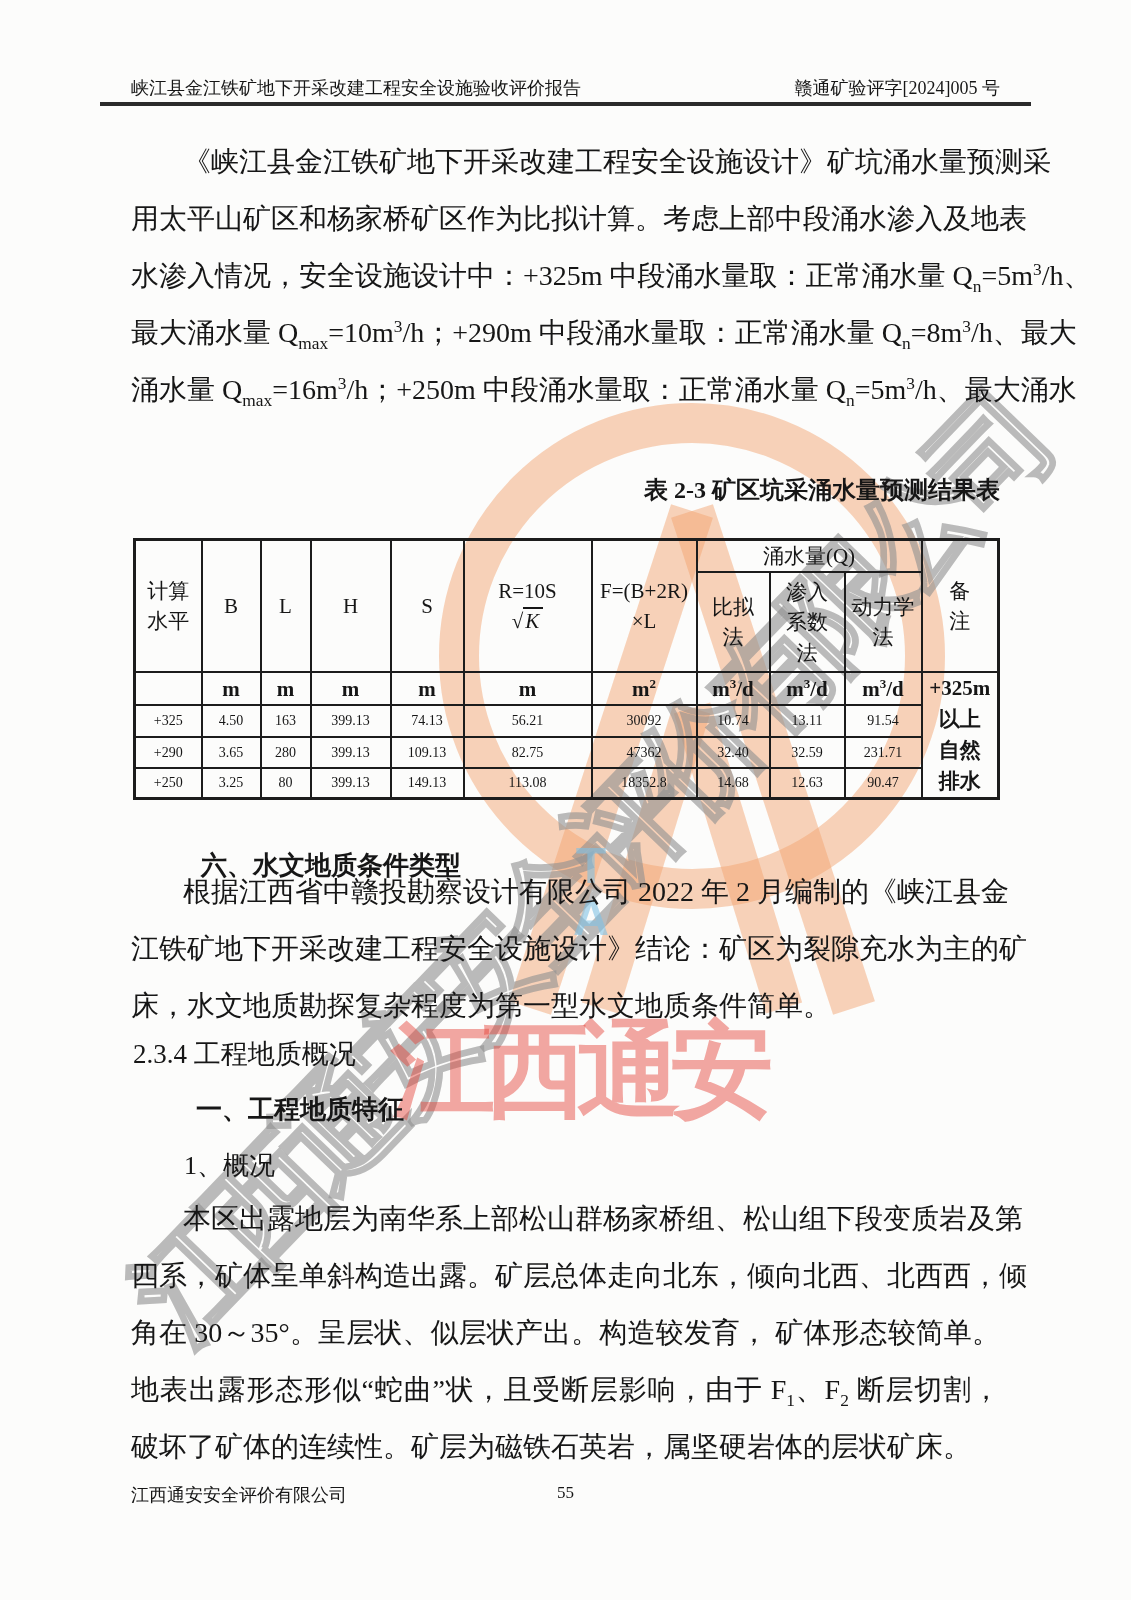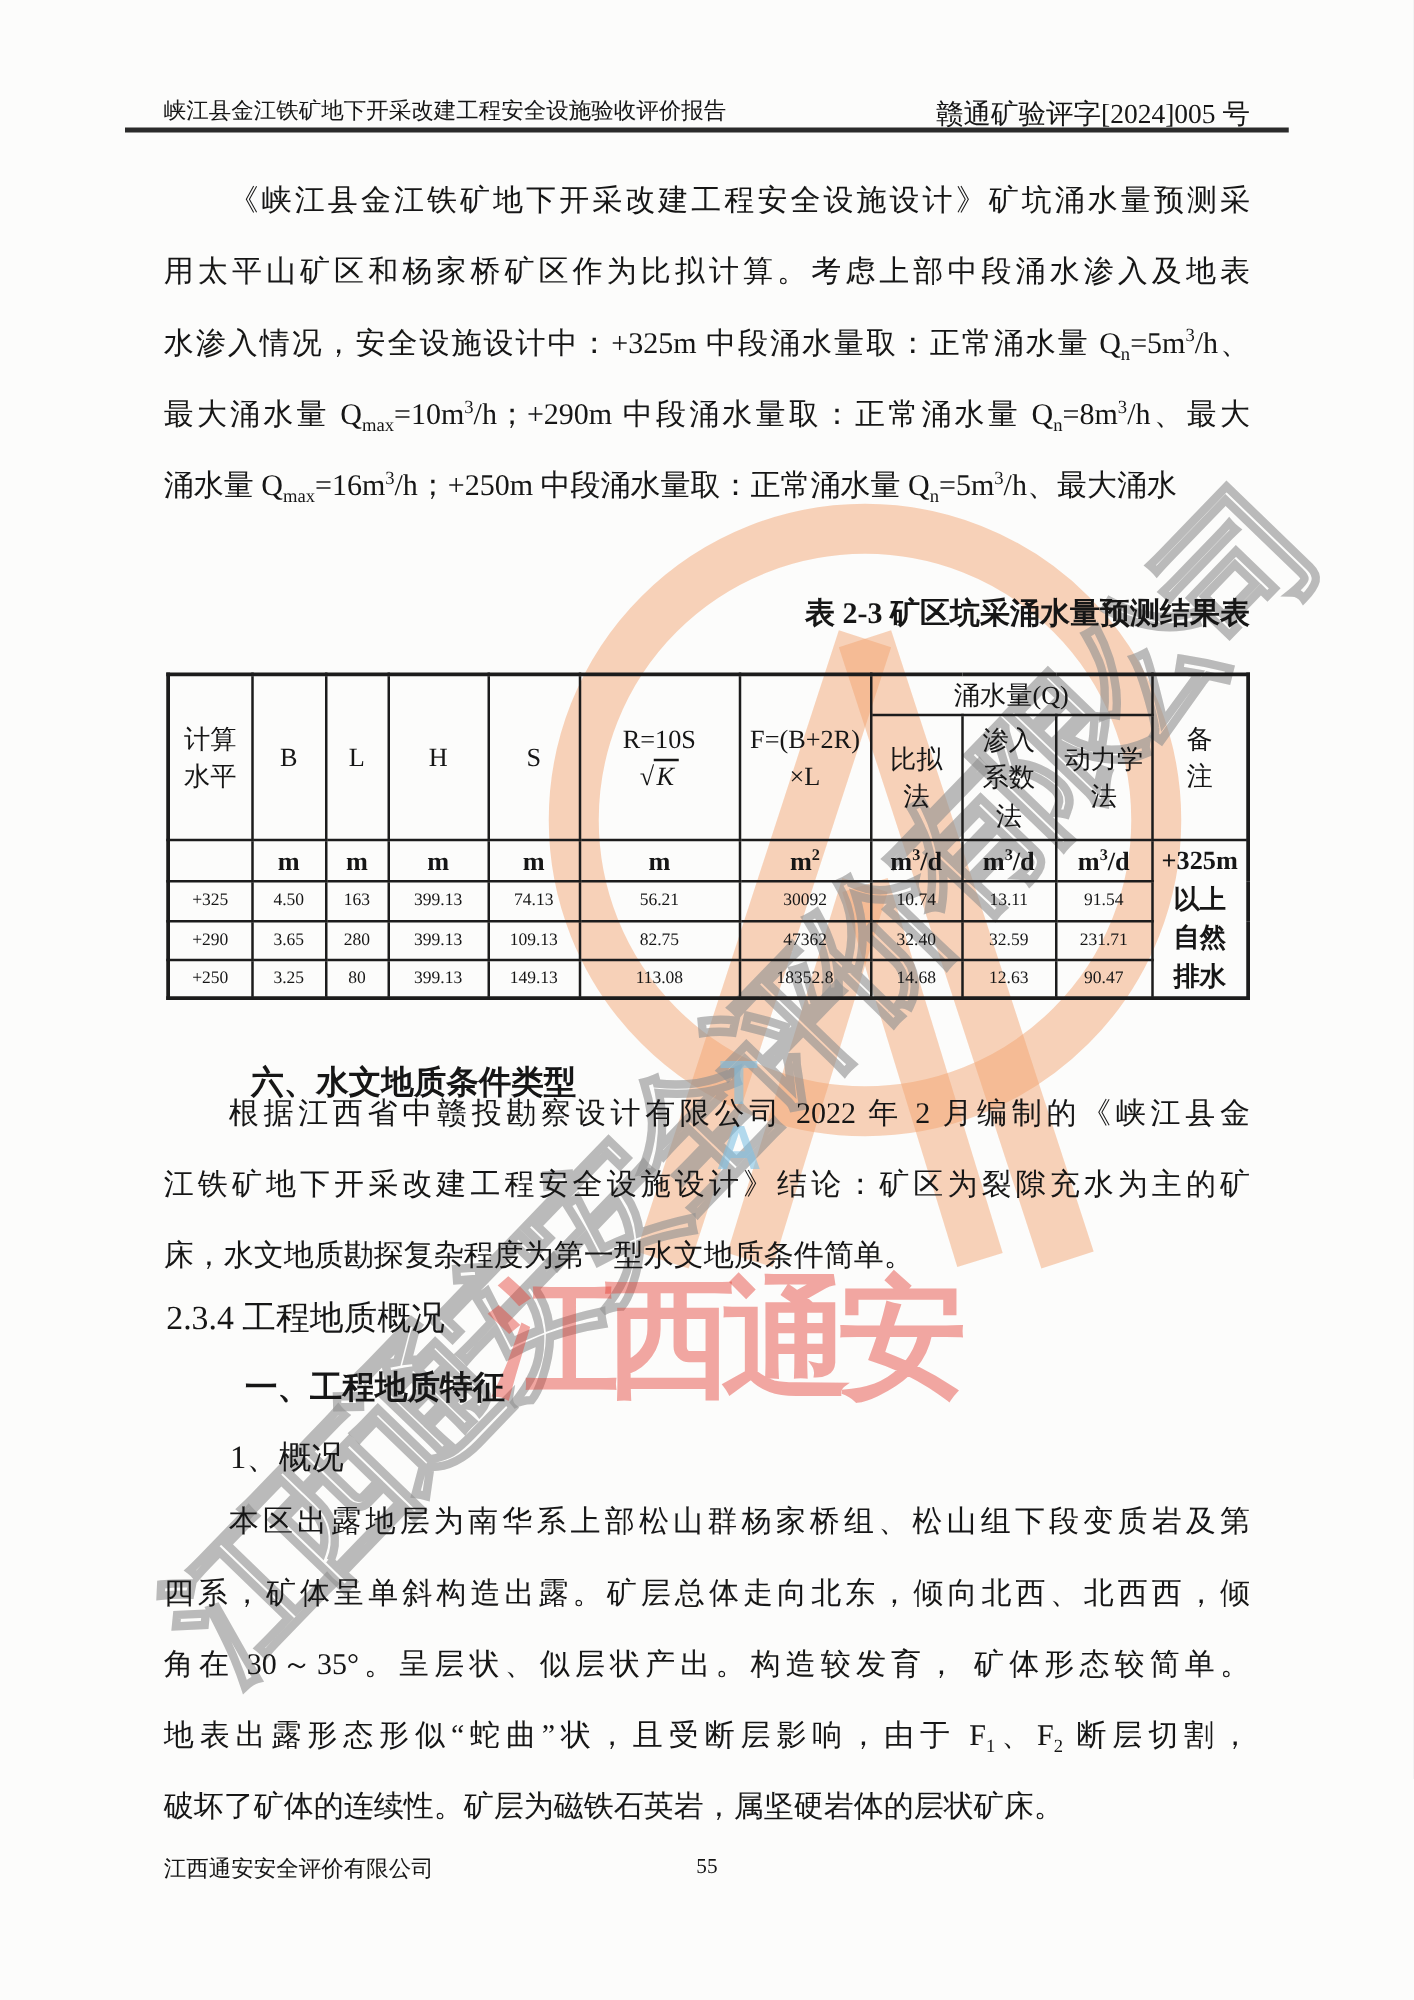--- a/index.html
+++ b/index.html
@@ -31,23 +31,23 @@
   }
   .wm-red{
     left:391px;top:1002px;z-index:4;
     white-space:nowrap;
     font-size:104px;letter-spacing:-11px;font-weight:bold;
     color:rgba(228,62,50,0.45);
   }
   
   .ly{position:absolute;z-index:10;}
   .hdr-left{left:131px;top:76px;font-size:18px;}
-  .hdr-right{right:131px;top:76px;font-size:22px;}
+  .hdr-right{right:131px;top:76px;font-size:18px;}
   .hdr-rule{left:100px;top:102px;width:931px;height:4px;background:#2b2b2b;z-index:10;position:absolute;}
-  .para{left:131px;width:869px;font-size:24px;line-height:57px;}
+  .para{left:131px;width:869px;font-size:28px;line-height:57px;}
   .para .pl{text-align:justify;text-align-last:justify;white-space:nowrap;}
   .para .pl:last-child{text-align-last:left;}
   .para.indent .pl:first-child{text-indent:52px;}
   .p1{top:133px;}
   .p2{top:863px;}
   .p3{top:1190px;}
   .tbl-title{left:131px;top:474px;width:869px;text-align:right;font-weight:bold;font-size:24px;}
   .h-six{left:131px;top:848px;width:869px;font-size:26px;font-weight:bold;padding-left:70px;box-sizing:border-box;}
   .h-234{left:133px;top:1036px;font-size:27px;font-weight:normal;}
   .h-one{left:196px;top:1092px;font-size:26px;font-weight:bold;font-family:Liberation Serif, serif;}

